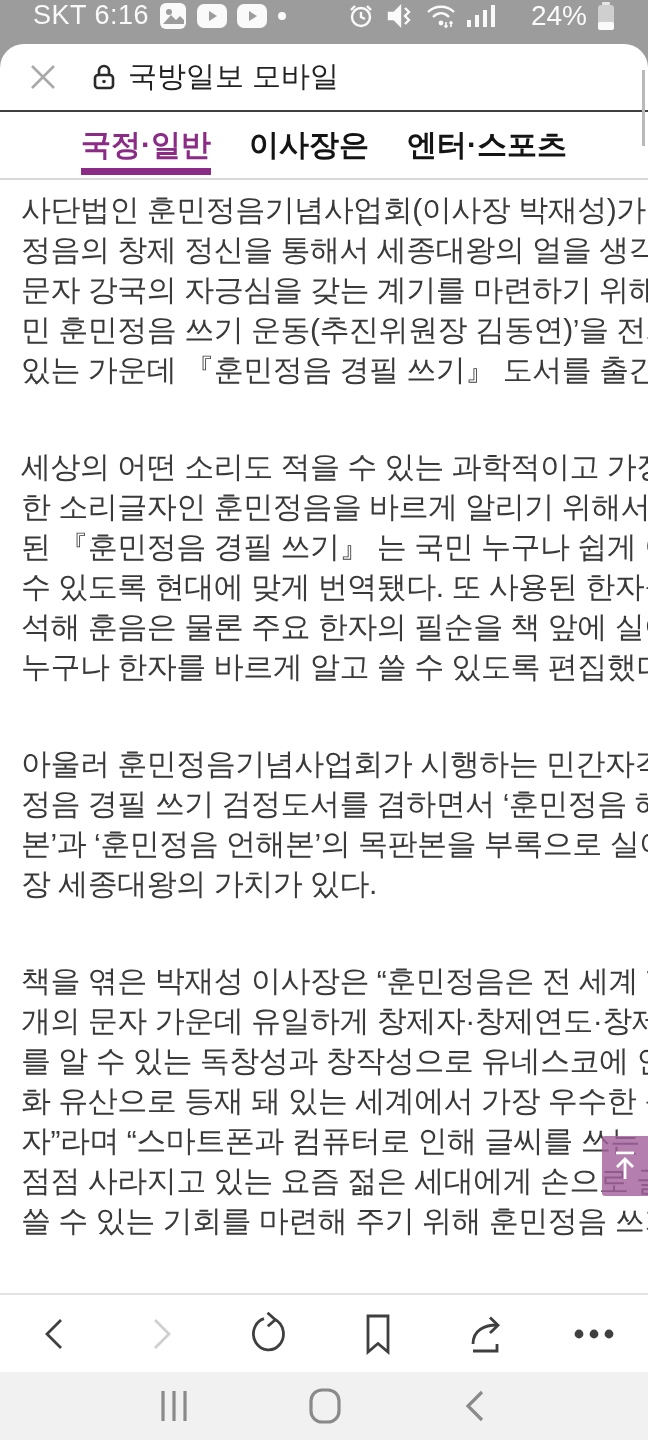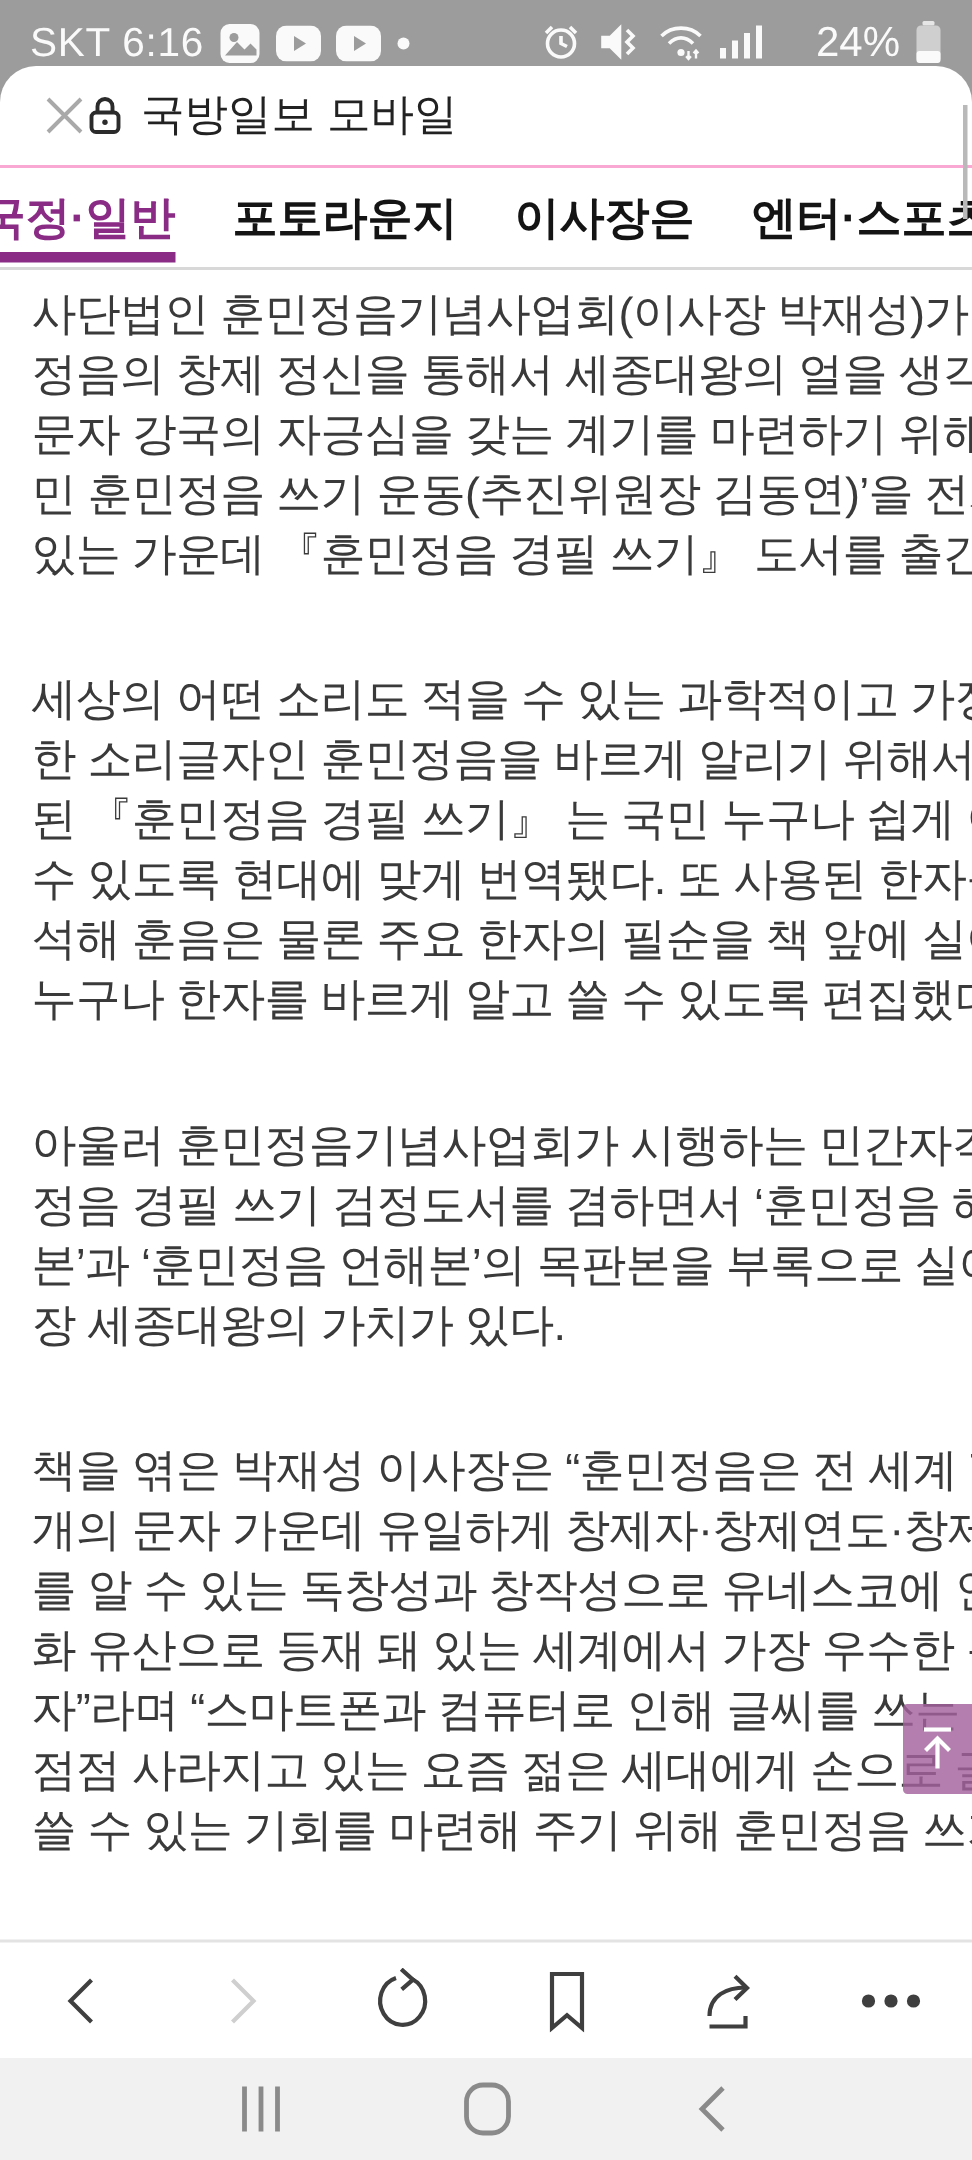--- a/index.html
+++ b/index.html
@@ -1,34 +1,34 @@
 <!DOCTYPE html>
 <html><head>
 <meta charset="utf-8">
 <style>
   html,body{margin:0;padding:0;}
   .phone{position:relative;width:648px;height:1440px;background:#9c9c9c;
     font-family:"Liberation Sans",sans-serif;overflow:hidden;}
 
   
   .status-bar{position:absolute;top:0;left:0;right:0;height:44px;
-    display:flex;align-items:flex-end;justify-content:space-between;
-    padding:0 20px;box-sizing:border-box;color:#fafafa;gap:30px;}
+    display:flex;align-items:flex-start;justify-content:space-between;
+    padding:0 33px;box-sizing:border-box;color:#fafafa;gap:30px;}
   .sb-left,.sb-right{display:flex;align-items:center;gap:10px;}
   .sb-time{font-size:27px;letter-spacing:0.5px;}
   .sb-ico{display:inline-flex;align-items:center;}
   .sb-pct{font-size:28px;margin-left:24px;}
 
   
   .card{position:absolute;top:44px;left:0;right:0;bottom:0;background:#ffffff;
     border-radius:24px 24px 0 0;}
 
   .url-bar{position:absolute;top:0;left:0;right:0;height:68px;
-    display:flex;align-items:center;padding-left:28px;
-    border-bottom:2px solid #f9a8d4;box-sizing:border-box;}
+    display:flex;align-items:center;gap:34px;padding-left:28px;
+    border-bottom:2px solid #404040;box-sizing:border-box;}
   .url-title-wrap{display:flex;align-items:center;gap:12px;}
   .url-title{font-size:29px;color:#222;}
 
   .tab-bar{position:absolute;top:68px;left:0;right:0;height:68px;
     display:flex;align-items:stretch;gap:38px;padding:0 30px;
     border-bottom:2px solid #d8d8d8;box-sizing:border-box;
     overflow:hidden;white-space:nowrap;justify-content:center;}
   .tab{display:flex;align-items:center;font-size:30px;font-weight:bold;
     color:#141414;position:relative;flex:0 0 auto;}
   .tab.active{color:#8a2b86;}
@@ -159,23 +159,20 @@
         </span>
         <span class="url-title">국방일보 모바일</span>
       </span>
     </div>
 
     <div class="tab-bar">
       <div class="tab active">
           <span>국정·일반</span>
         </div>
       <div class="tab">
-          <span>포토라운지</span>
-        </div>
-      <div class="tab">
           <span>이사장은</span>
         </div>
       <div class="tab">
           <span>엔터·스포츠</span>
         </div>
 
     </div>
 
     <div class="article">
       <div class="para">

